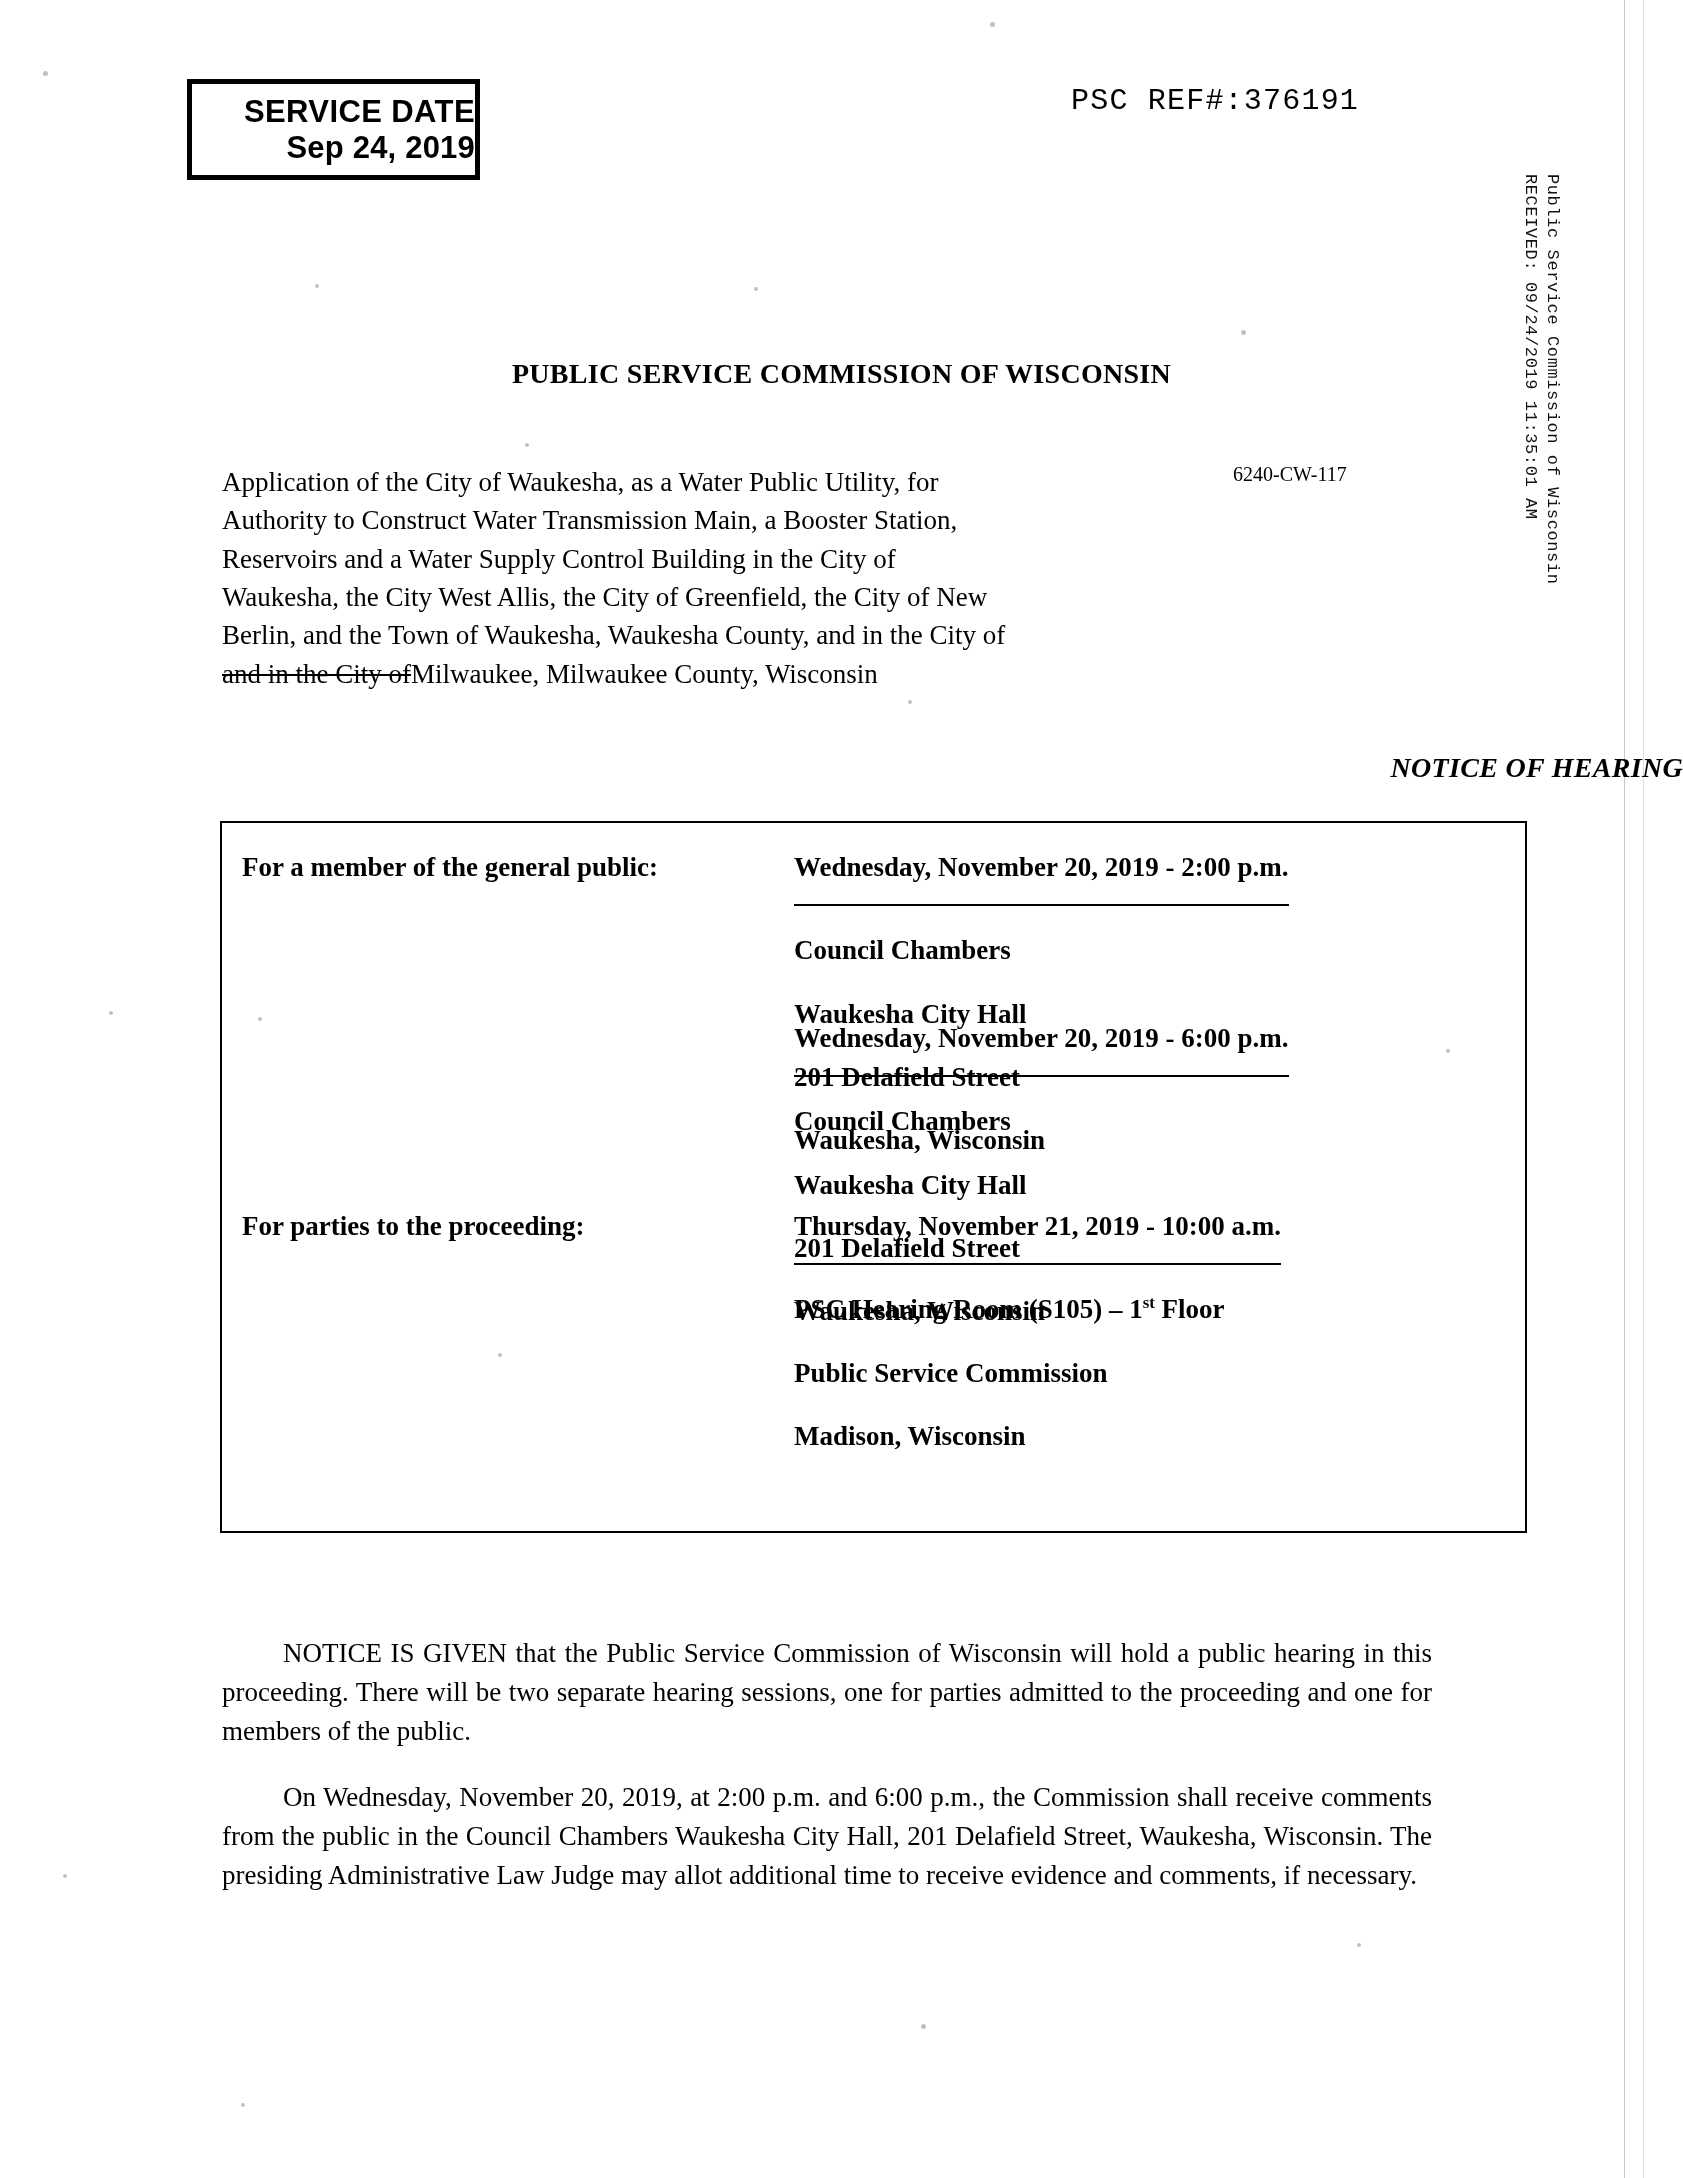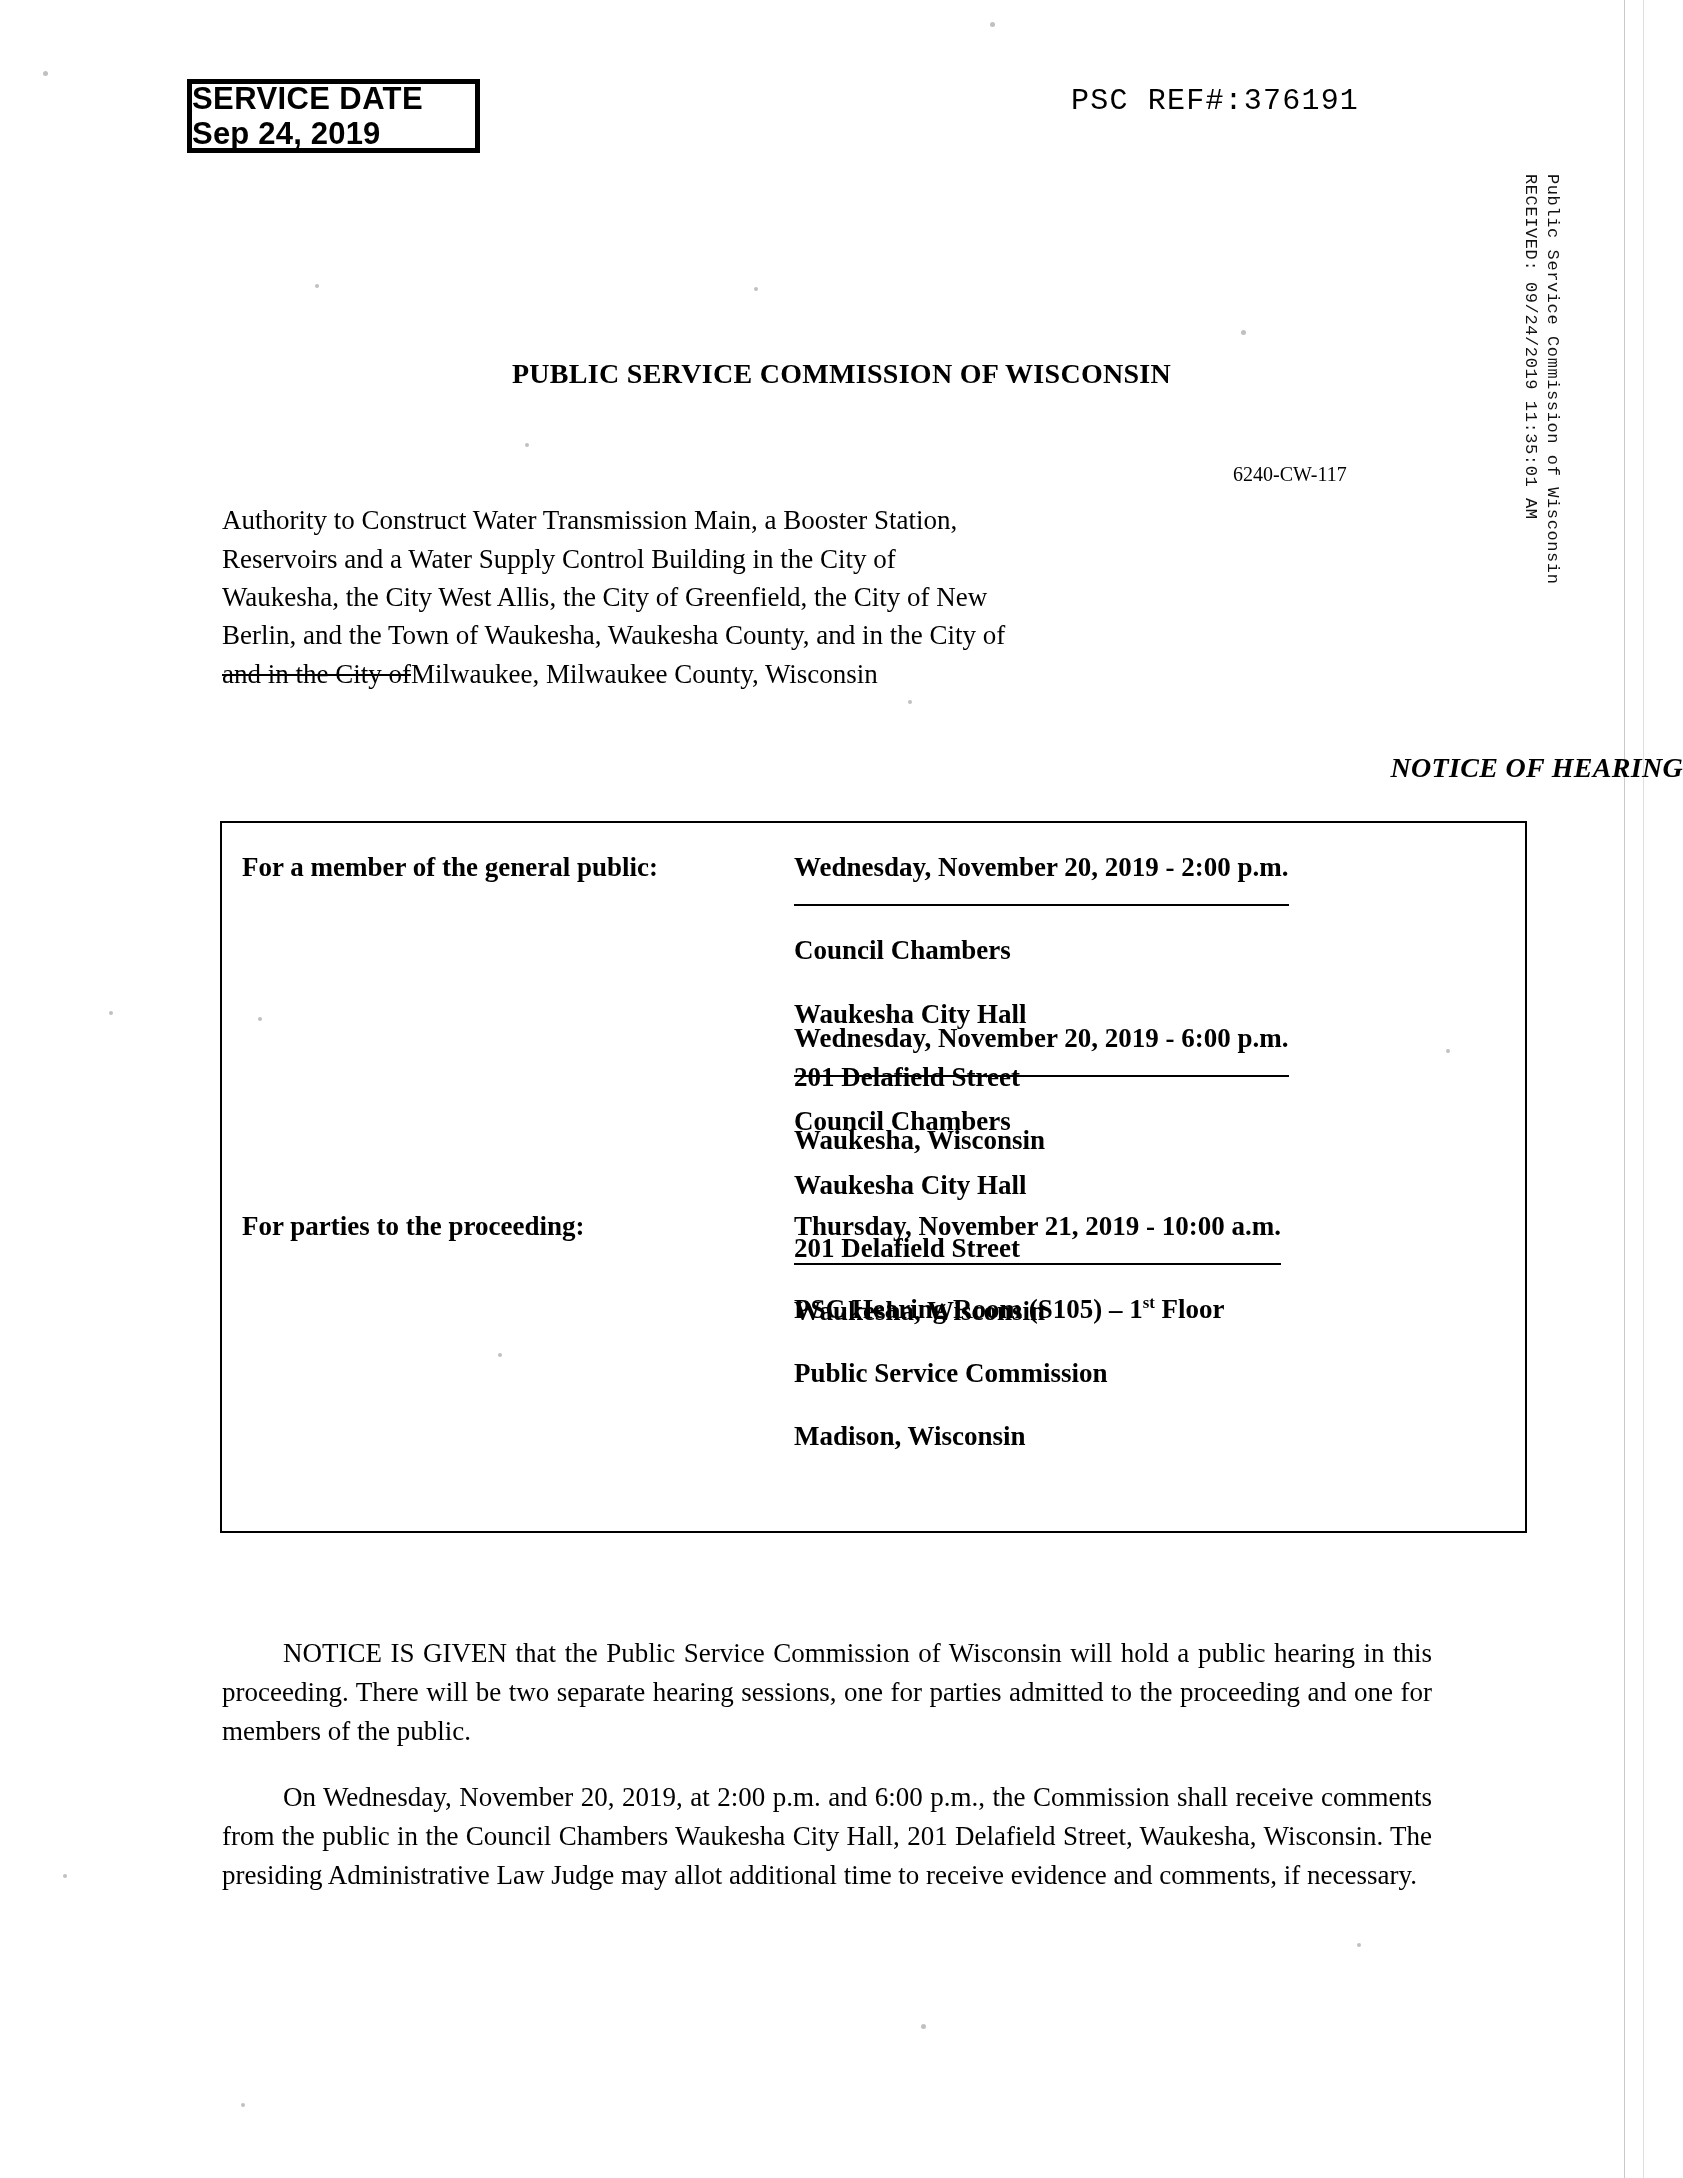--- a/index.html
+++ b/index.html
@@ -33,26 +33,26 @@
     width: 1px;
     background: #c9c9c9;
   }
 
   
   .service-stamp {
     position: absolute;
     left: 187px;
     top: 79px;
     width: 293px;
-    height: 74px;
+    height: 101px;
     border: 5px solid #000;
     box-sizing: border-box;
     display: flex;
     flex-direction: column;
-    align-items: flex-start;
+    align-items: flex-end;
     justify-content: center;
     font-family: "Liberation Sans", "DejaVu Sans", sans-serif;
     font-weight: bold;
     line-height: 1.14;
   }
   .service-stamp .l1 { font-size: 31px; letter-spacing: 0.4px; }
   .service-stamp .l2 { font-size: 31px; letter-spacing: 0.2px; }
 
   
   .psc-ref {
@@ -202,21 +202,21 @@
   </div>
 
   <div class="psc-ref">PSC REF#:376191</div>
 
   <div class="vstamp vstamp-a">Public Service Commission of Wisconsin</div>
   <div class="vstamp vstamp-b">RECEIVED: 09/24/2019 11:35:01 AM</div>
 
   <div class="doc-title">PUBLIC SERVICE COMMISSION OF WISCONSIN</div>
 
   <div class="caption">
-    <br>
+    <span>Application of the City of Waukesha, as a Water Public Utility, for</span><br>
     <span>Authority to Construct Water Transmission Main, a Booster Station,</span><br>
     <span>Reservoirs and a Water Supply Control Building in the City of</span><br>
     <span>Waukesha, the City West Allis, the City of Greenfield, the City of New</span><br>
     <span>Berlin, and the Town of Waukesha, Waukesha County, and in the City of</span><br>
     <span class="struck">and in the City of</span><span>Milwaukee, Milwaukee County, Wisconsin</span>
   </div>
   <div class="docket-no">6240-CW-117</div>
 
   <div class="notice-title">NOTICE OF HEARING</div>
 

